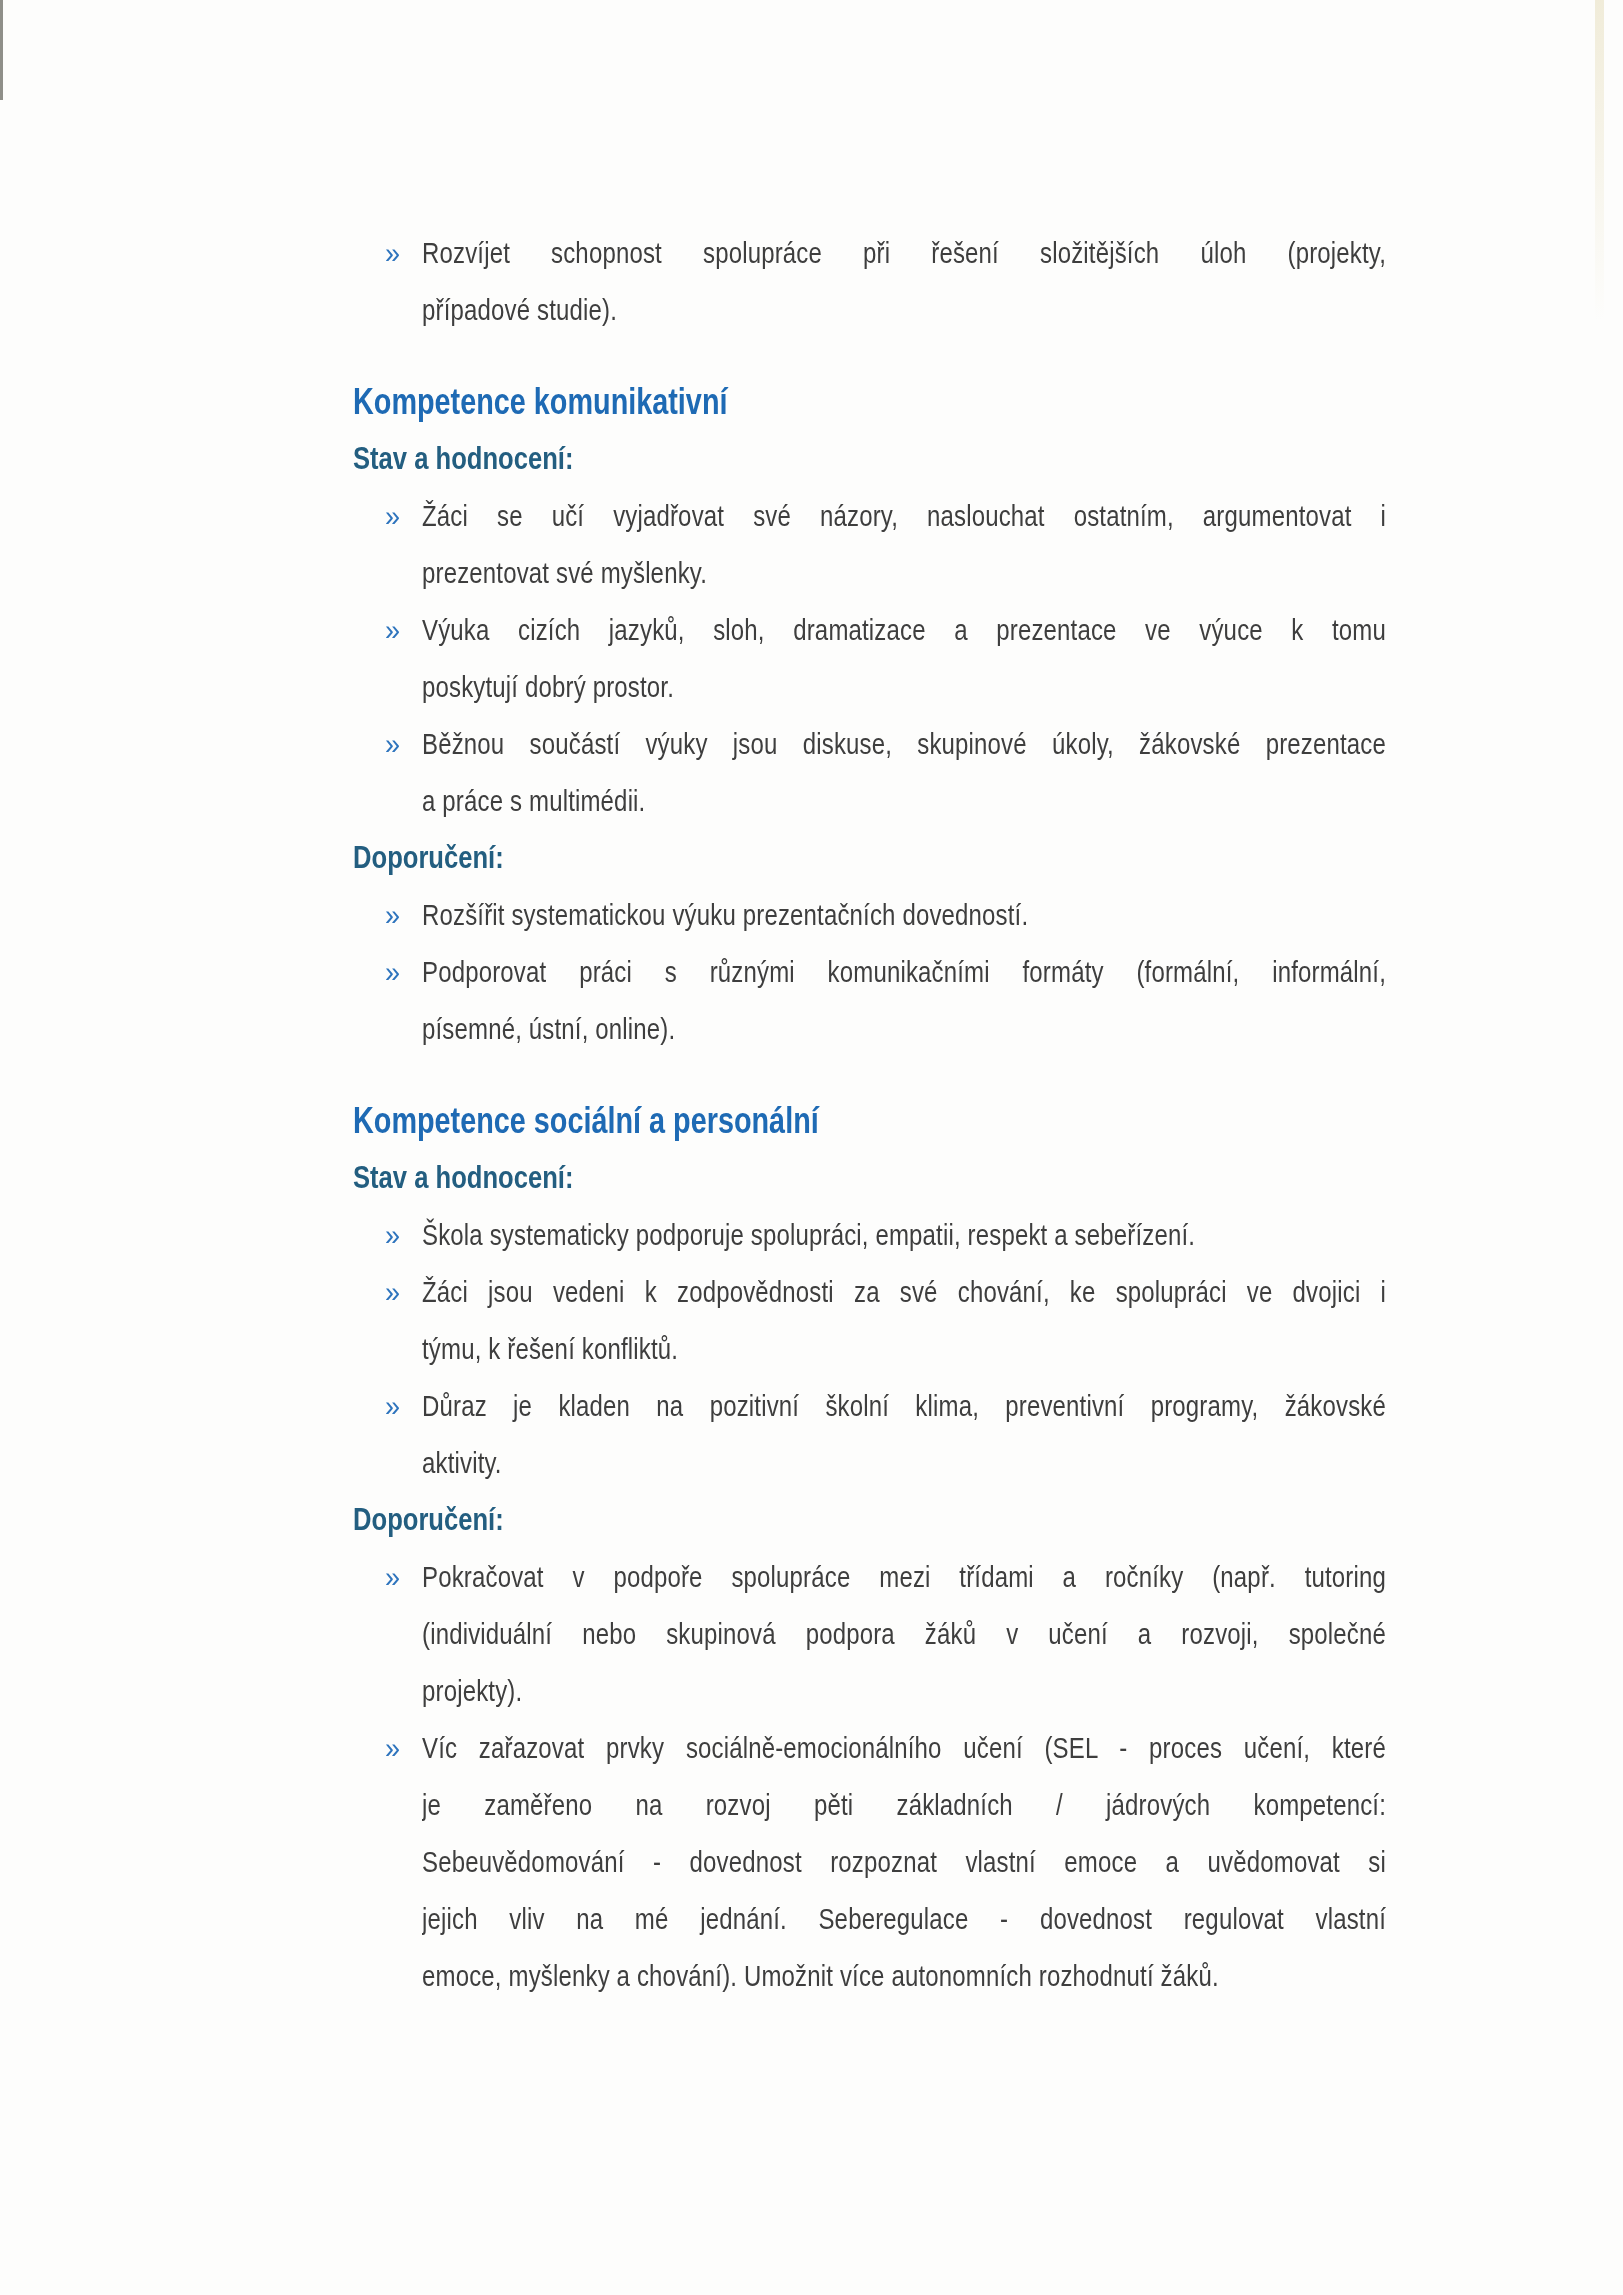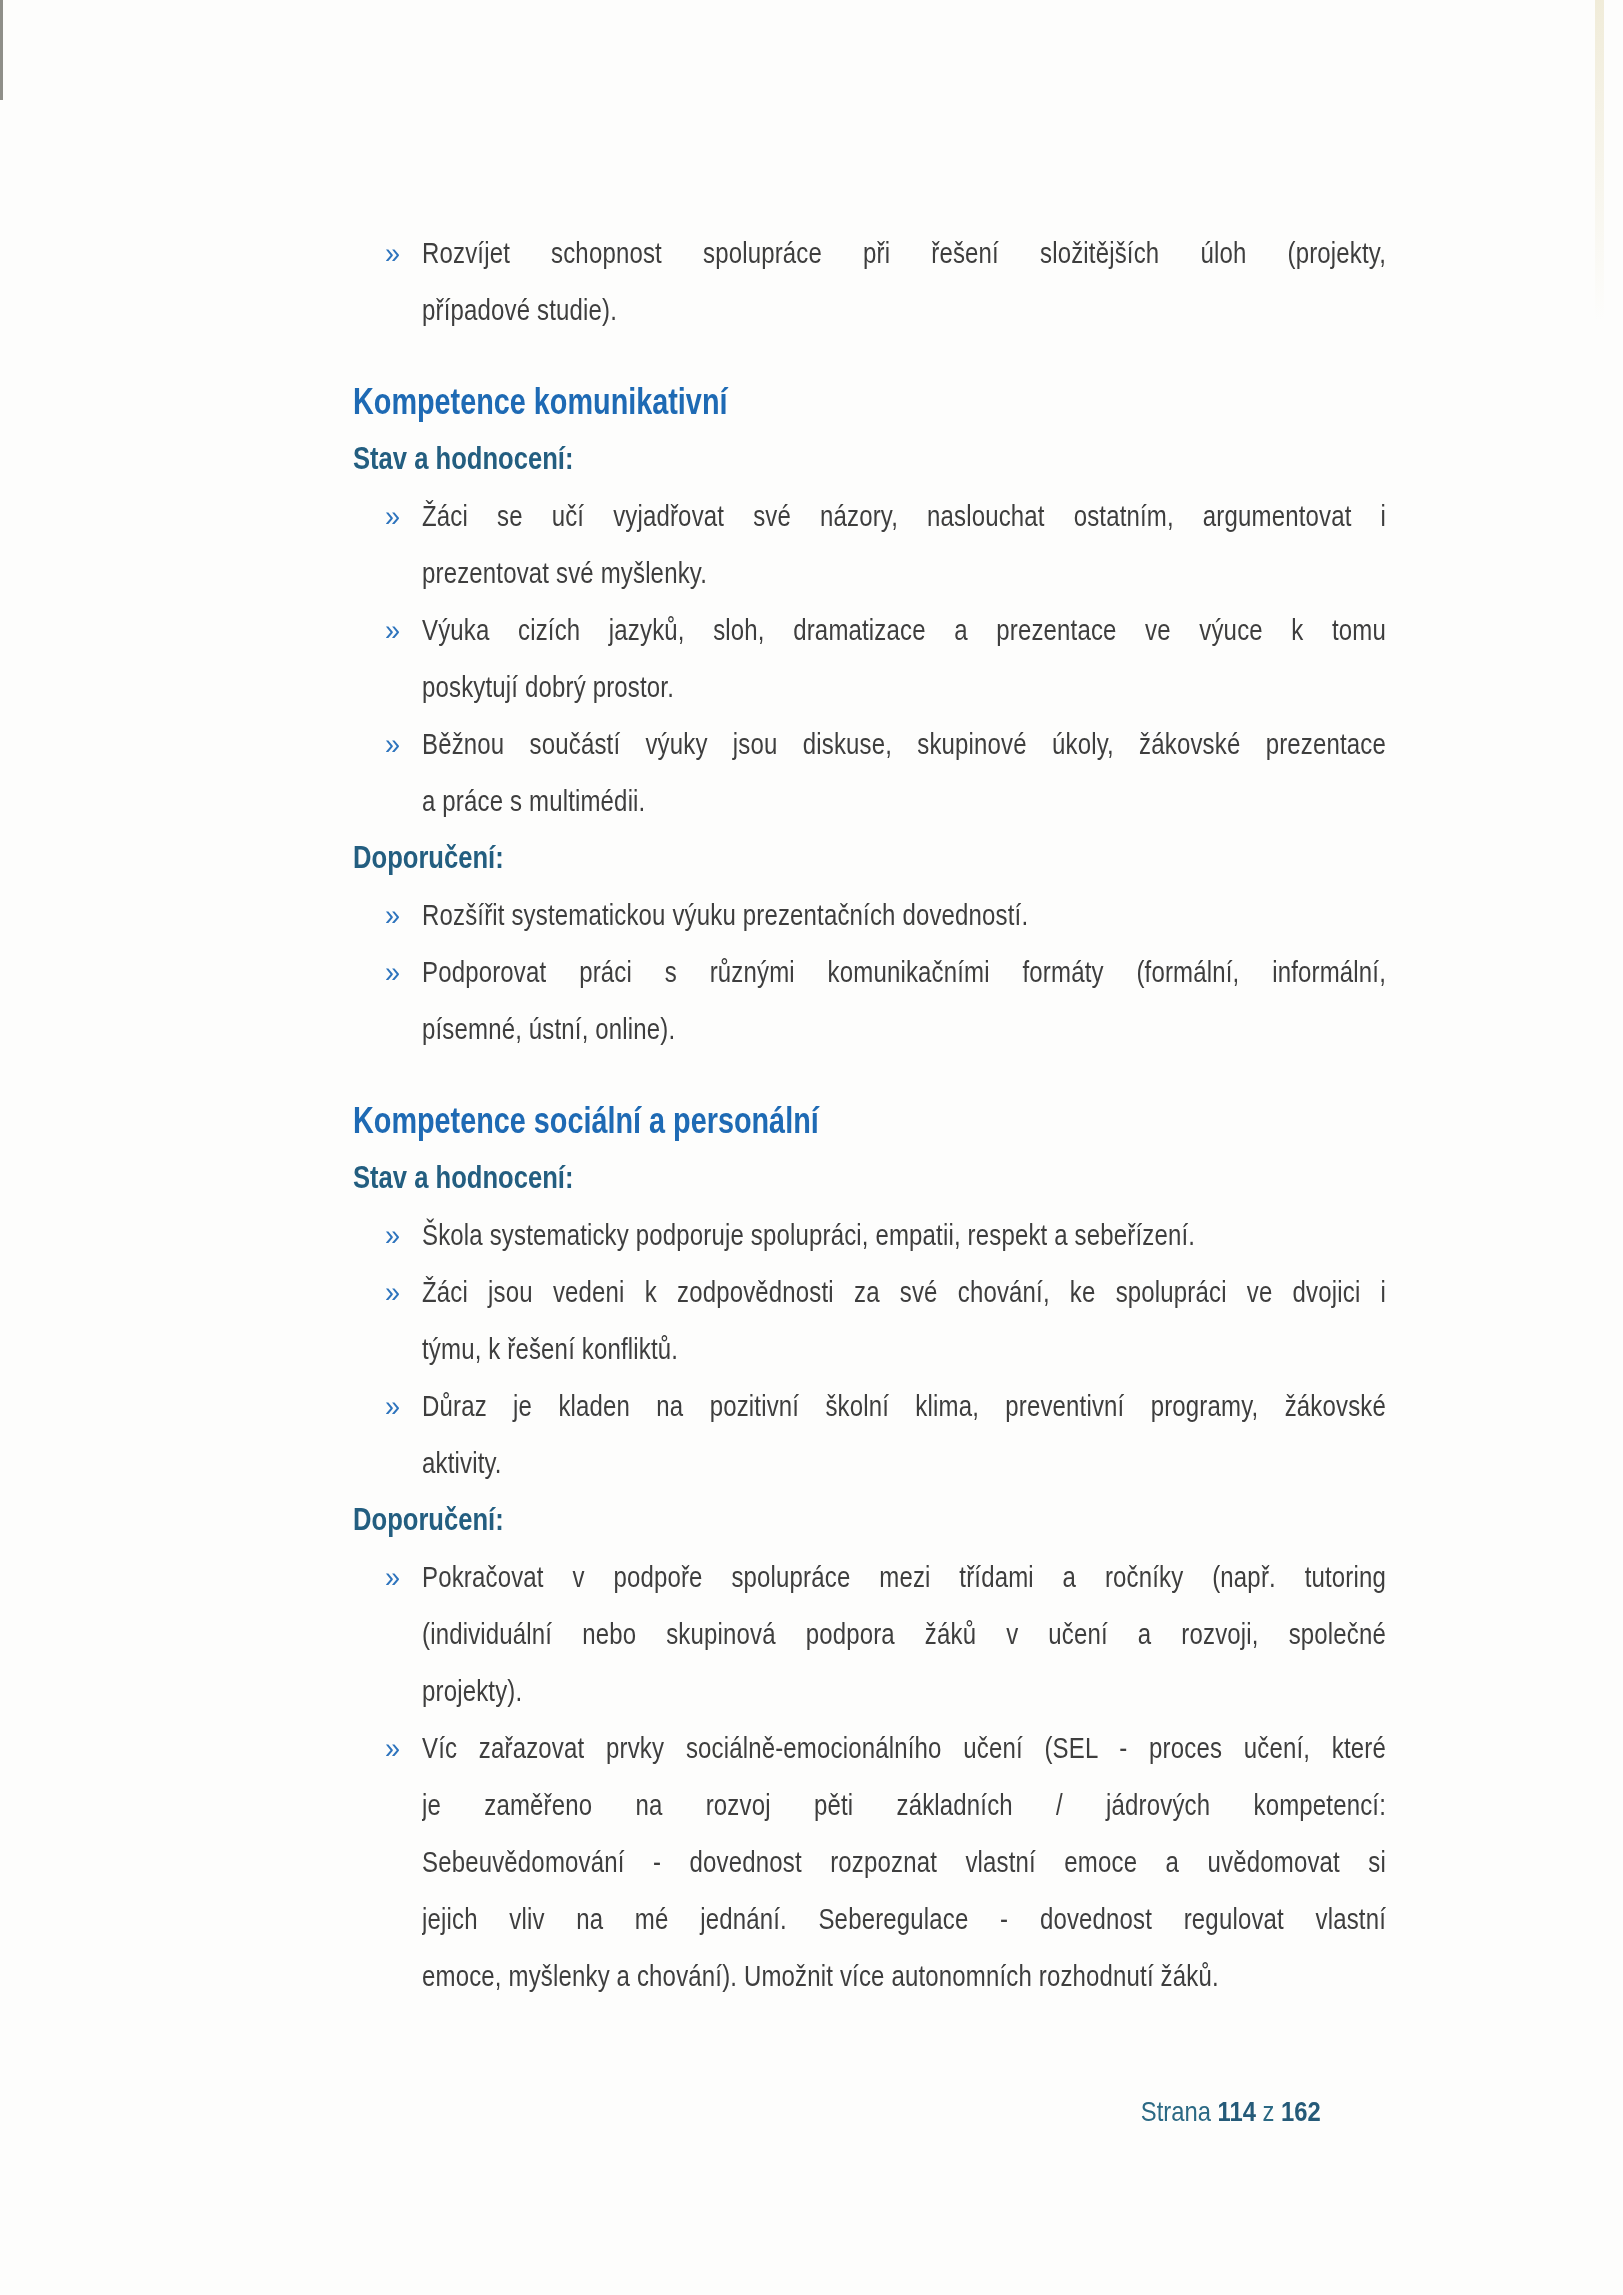--- a/index.html
+++ b/index.html
@@ -149,19 +149,16 @@
         <span class="marker">»</span>
         <div class="tline stretch">Víc zařazovat prvky sociálně-emocionálního učení (SEL - proces učení, které</div>
         <div class="tline stretch">je zaměřeno na rozvoj pěti základních / jádrových kompetencí:</div>
         <div class="tline stretch">Sebeuvědomování - dovednost rozpoznat vlastní emoce a uvědomovat si</div>
         <div class="tline stretch">jejich vliv na mé jednání. Seberegulace - dovednost regulovat vlastní</div>
         <div class="tline">emoce, myšlenky a chování). Umožnit více autonomních rozhodnutí žáků.</div>
       </div>
     </div>
 
   <div class="footer">
-    <div class="footer-row">
-      <span class="fline page-line"><span>Strana</span>&nbsp;<b>114</b>&nbsp;<span>z</span>&nbsp;<b>162</b></span>
-    </div>
   </div>
 
 </div>
 
 
 </body></html>

